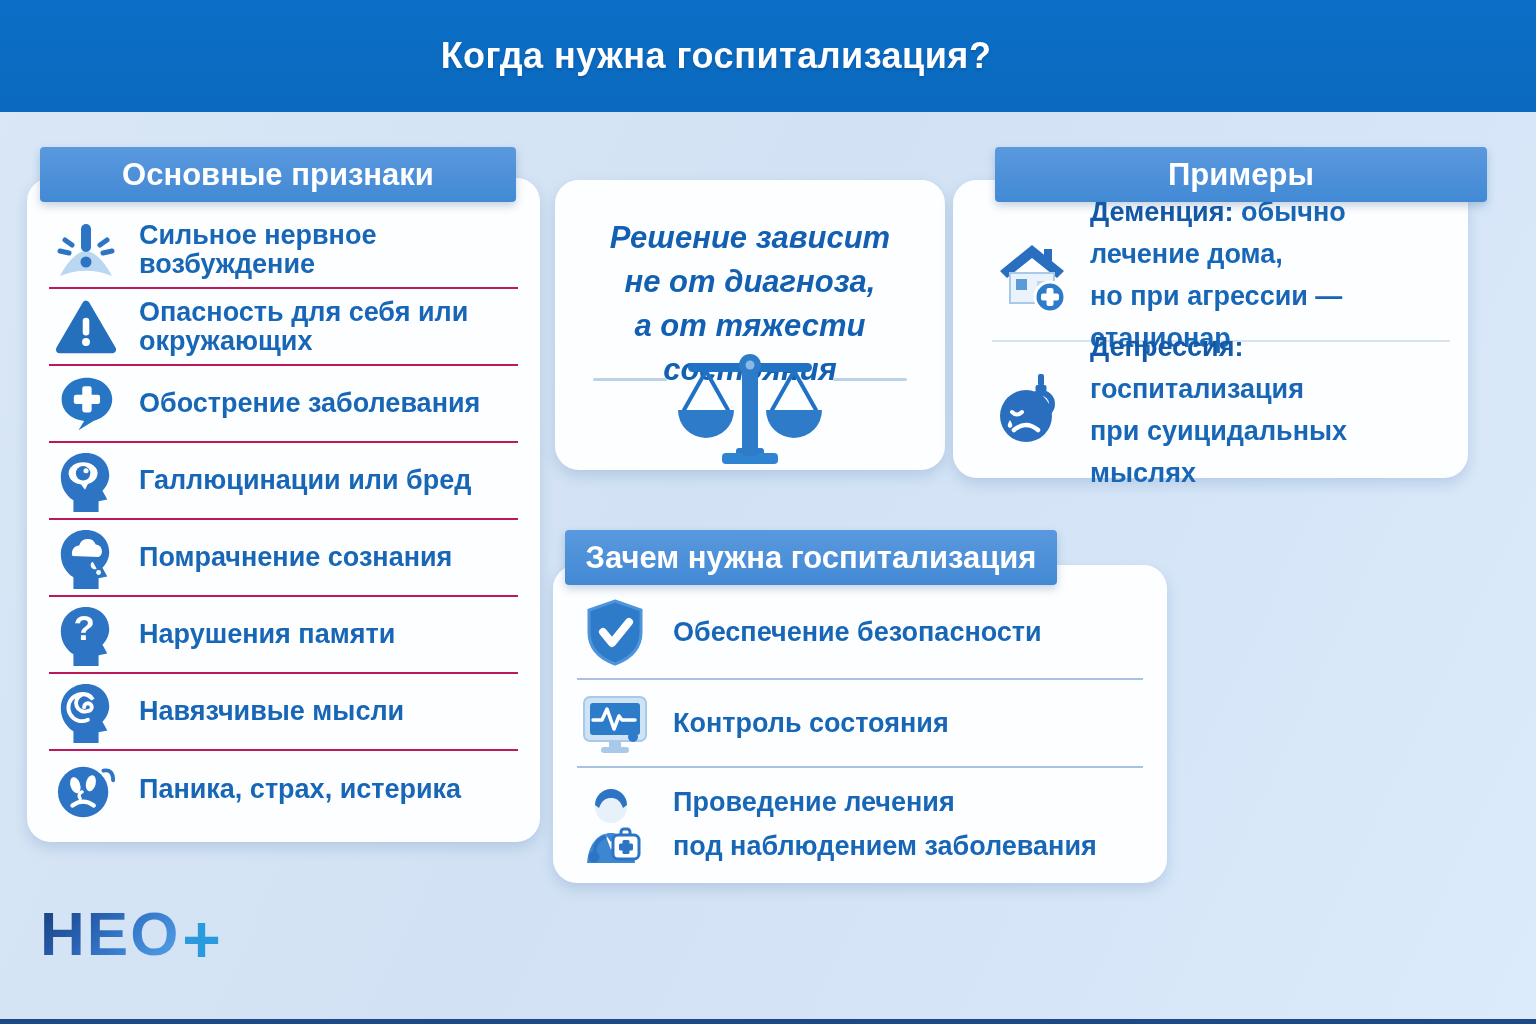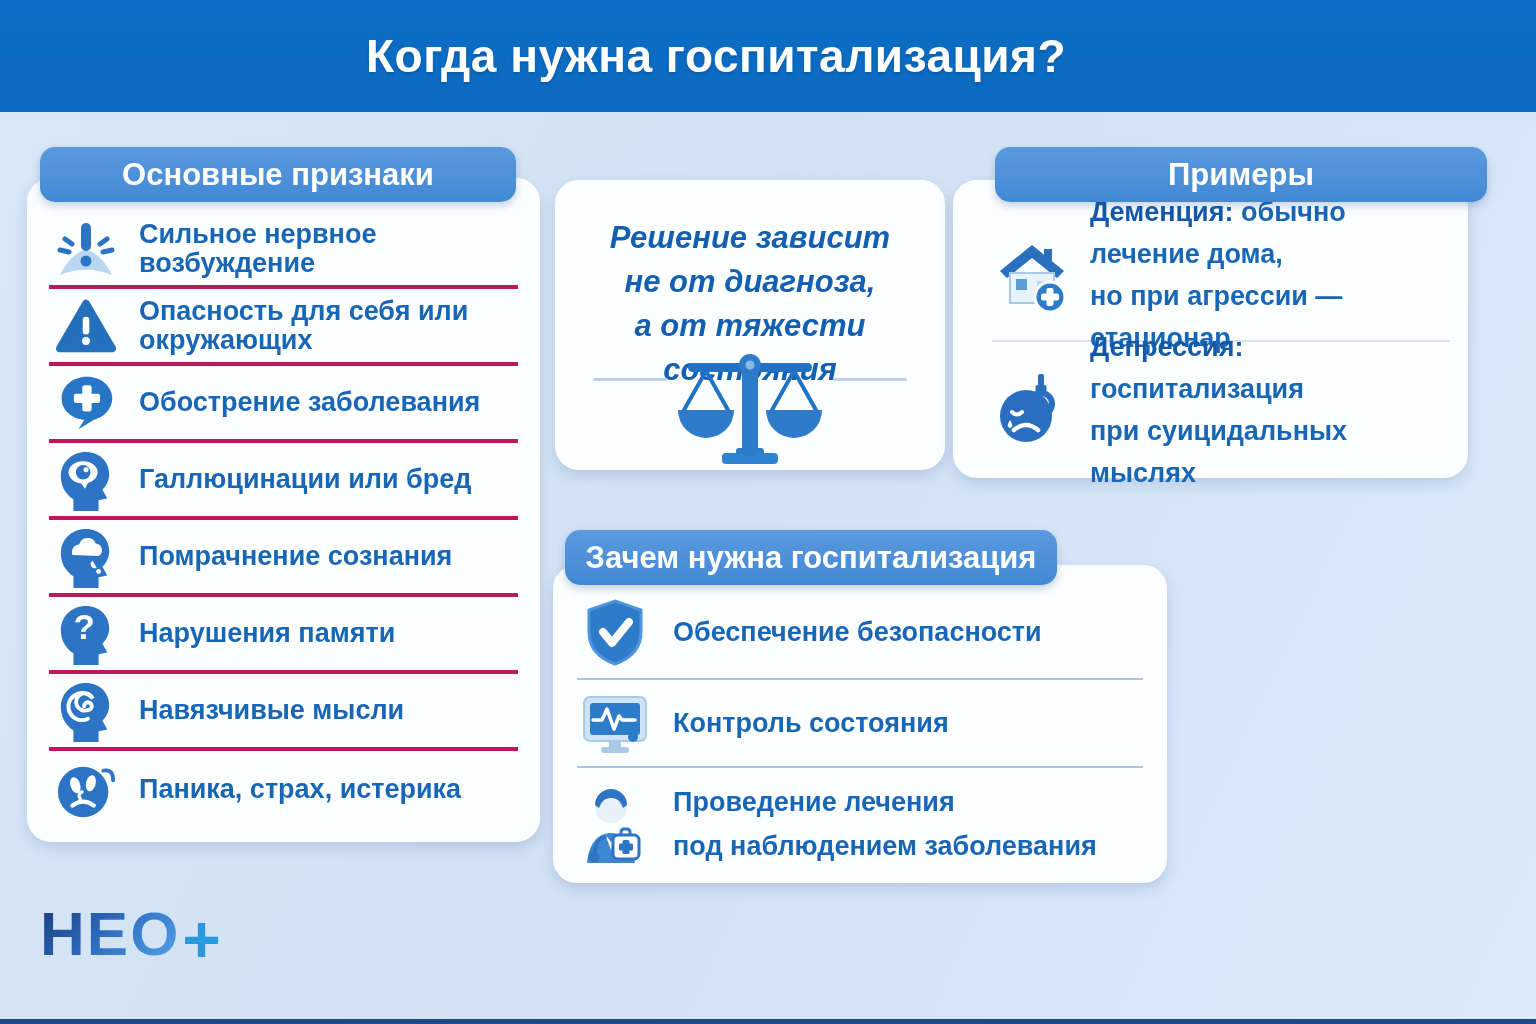--- a/index.html
+++ b/index.html
@@ -9,43 +9,43 @@
     font-family:"Liberation Sans", sans-serif;
     background:linear-gradient(115deg,#d9e7f6 0%,#d2e2f4 45%,#d6e6f8 75%,#dcebfb 100%);
   }
   
   .header {
     position:absolute; top:0; left:0; width:1536px; height:112px;
     background:linear-gradient(180deg,#0c6ec6 0%,#0b6abf 100%);
     display:flex; align-items:center; justify-content:center;
   }
   .header h1 {
-    color:#ffffff; font-size:46px; font-weight:bold; letter-spacing:0.5px;
+    color:#ffffff; font-size:36px; font-weight:bold; letter-spacing:0.5px;
     transform:translateX(-52px);
     text-shadow:0 2px 3px rgba(0,40,90,.25);
   }
   .bottom-strip { position:absolute; left:0; bottom:0; width:1536px; height:5px; background:#1c4a87; }
 
   
   .card {
     position:absolute; background:#fdfeff; border-radius:24px;
     box-shadow:0 6px 14px rgba(40,90,150,.18), 0 1px 0 rgba(255,255,255,.8) inset;
   }
   .pill {
-    position:absolute; z-index:5; border-radius:15px;
+    position:absolute; z-index:5; border-radius:4px;
     background:linear-gradient(180deg,#5a99de 0%,#4289d4 100%);
     box-shadow:0 4px 8px rgba(30,80,140,.25);
     display:flex; align-items:center; justify-content:center;
     color:#fff; font-weight:bold; font-size:31px;text-align:right;
   }
 
   
   .left-card { left:27px; top:178px; width:513px; height:664px; padding:34px 22px 0 22px; }
   .left-pill { left:40px; top:147px; width:476px; height:55px; }
-  .sign-row { display:flex; align-items:center; height:77px; gap:16px; border-bottom:4px solid #be185d; }
+  .sign-row { display:flex; align-items:center; height:77px; gap:16px; border-bottom:2px solid #be185d; }
   .sign-row:last-child { border-bottom:none; }
   .sign-icon { flex:0 0 74px; display:flex; align-items:center; justify-content:center; }
   .sign-label { color:#1866b6; font-size:27px; font-weight:bold; line-height:1.05; }
 
   
   .decision-card { left:555px; top:180px; width:390px; height:290px; padding-top:36px; text-align:center;font-style:italic; }
   .decision-line { color:#1360b2; font-size:31px; font-weight:bold; line-height:44px; }
   .decision-rule { position:absolute; top:198px; width:74px; height:3px; background:#bcd2e8; border-radius:2px; }
   .decision-rule.l { left:38px; } .decision-rule.r { right:38px; }
   .scale-holder { position:absolute; bottom:6px; left:0; width:100%; display:flex; justify-content:center; }

